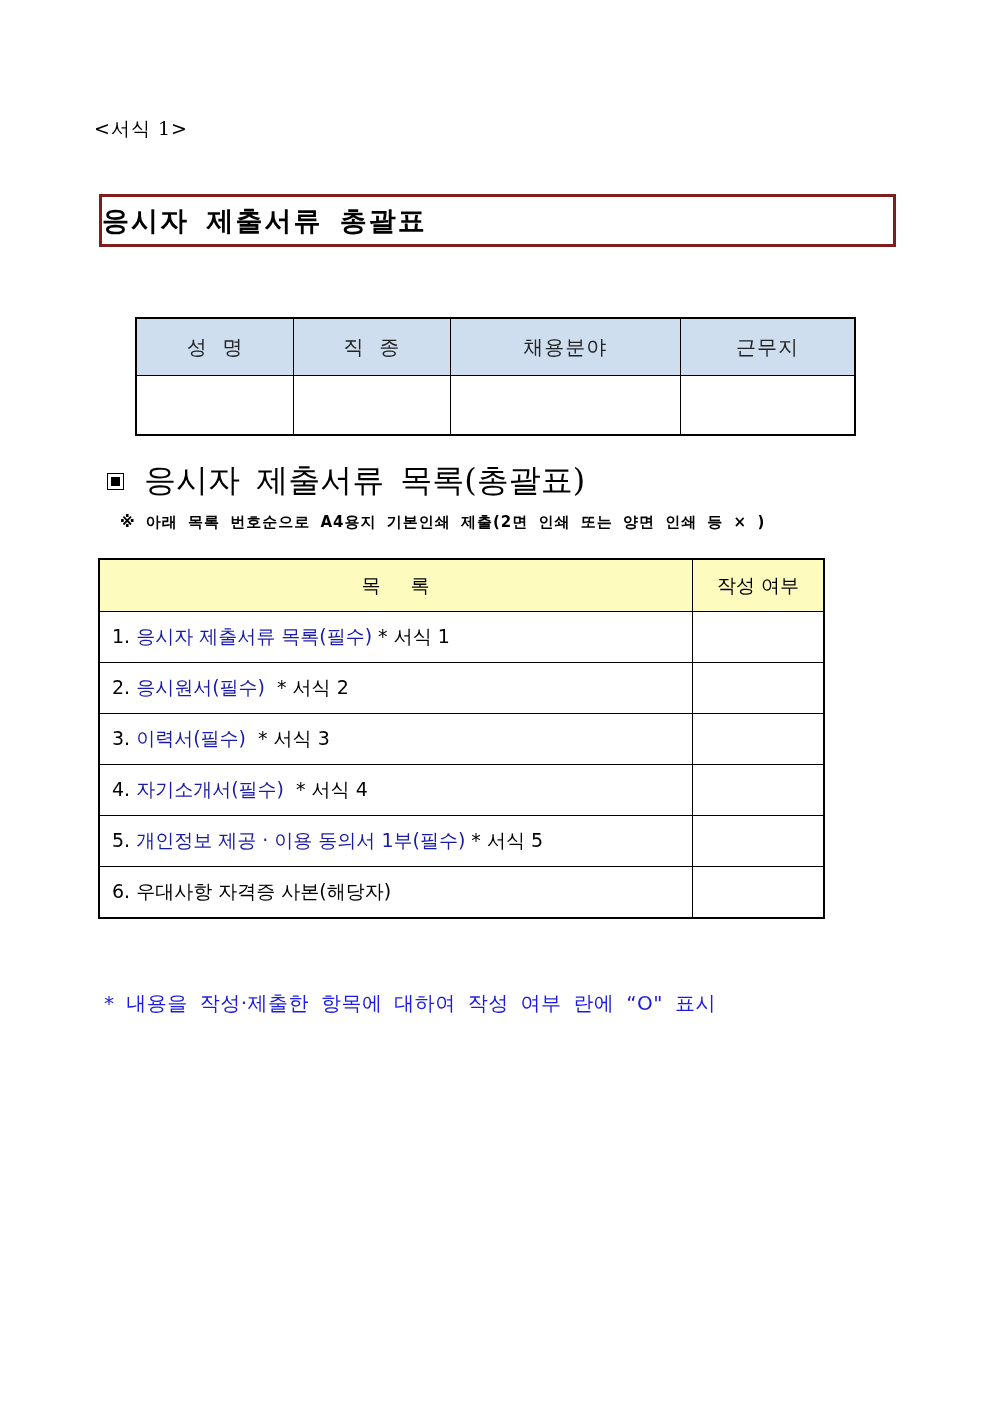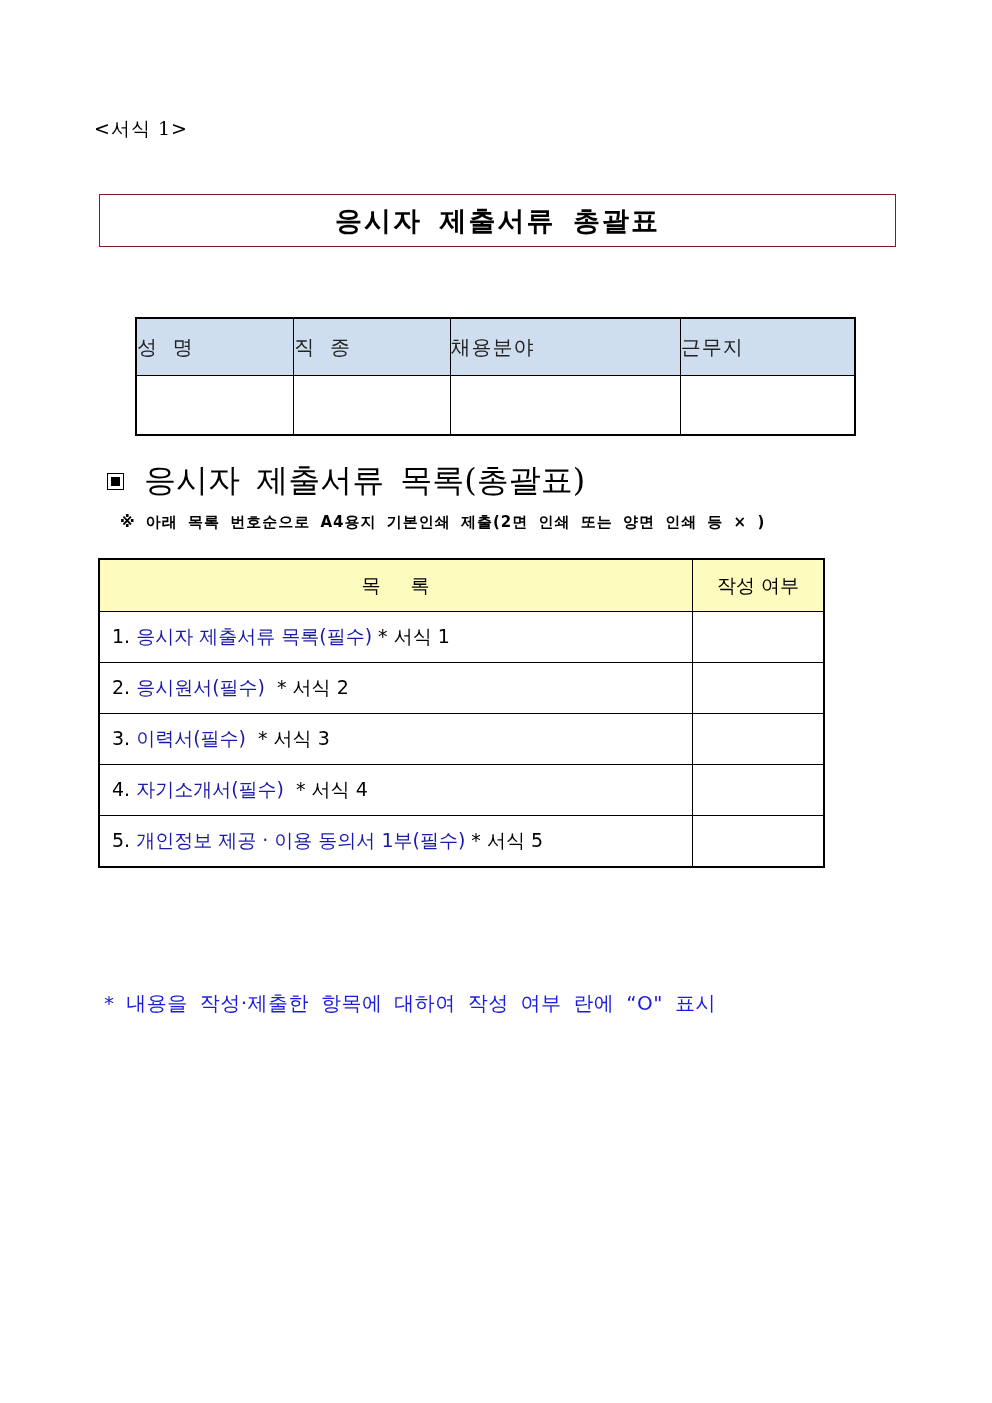--- a/index.html
+++ b/index.html
@@ -22,44 +22,44 @@
       font-family: "DejaVu Serif", "Liberation Serif", serif;
       font-size: 19px;
       letter-spacing: 1px;
     }
     .title-box {
       position: absolute;
       left: 99px;
       top: 194px;
       width: 797px;
       height: 53px;
-      border: 1px solid #7f1d1d;
+      border: 3px solid #7f1d1d;
       box-sizing: border-box;
       display: flex;
       align-items: center;
-      justify-content: center;
+      justify-content: flex-start;
     }
     .title-box span {
       font-size: 27px;
       font-weight: bold;
       letter-spacing: 2px;
       word-spacing: 6px;
     }
     table {
       border-collapse: collapse;
       position: absolute;
     }
     .info-table {
       left: 135px;
       top: 317px;
       width: 721px;
     }
     .info-table td {
       border: 1px solid #000;
-      text-align: left;
+      text-align: center;
       font-size: 20px;
       color: #222;
       padding: 0;
     }
     .info-table {
       border: 2px solid #000;
     }
     .info-table tr.head td {
       background: #cfdeee;
       height: 56px;
@@ -196,16 +196,20 @@
     <td></td>
   </tr>
   <tr class="row">
     <td class="item"><span>4. </span><span class="blue">자기소개서(필수)</span><span style="white-space:pre">  * 서식 4</span></td>
     <td></td>
   </tr>
   <tr class="row">
     <td class="item"><span>5. </span><span class="blue">개인정보 제공 · 이용 동의서 1부(필수)</span><span style="white-space:pre"> * 서식 5</span></td>
     <td></td>
   </tr>
+  <tr class="row">
+    <td class="item"><span>6. </span><span>우대사항 자격증 사본(해당자)</span></td>
+    <td></td>
+  </tr>
 </tbody>
   </table>
 
 <div class="footer-note">* 내용을 작성·제출한 항목에 대하여 작성 여부 란에 “O" 표시</div>
 
 </body></html>

